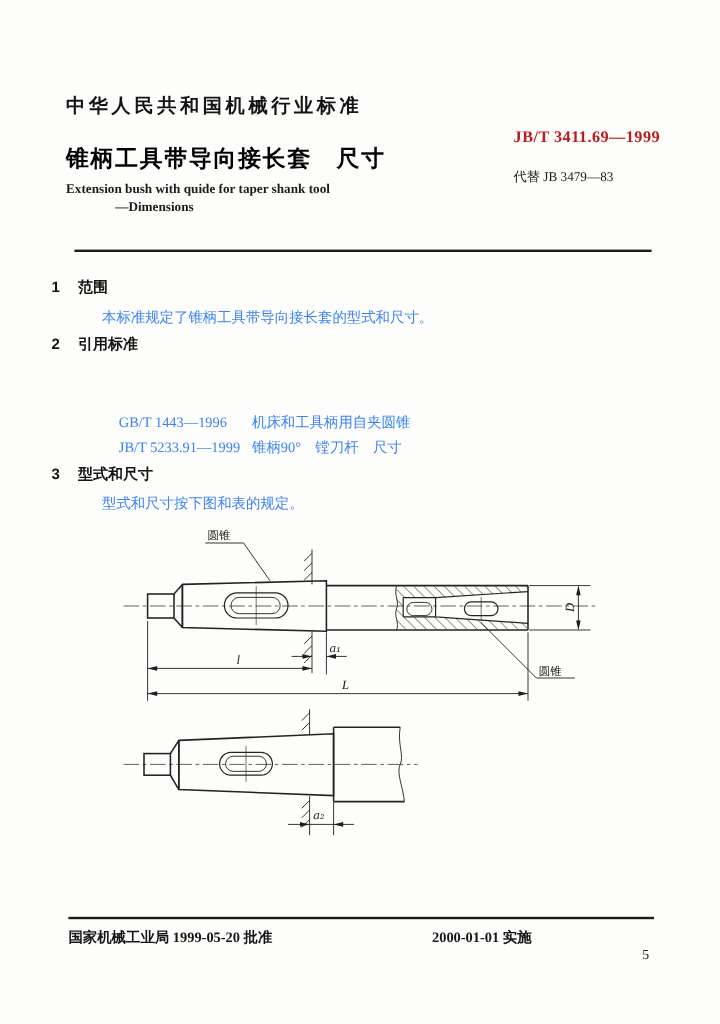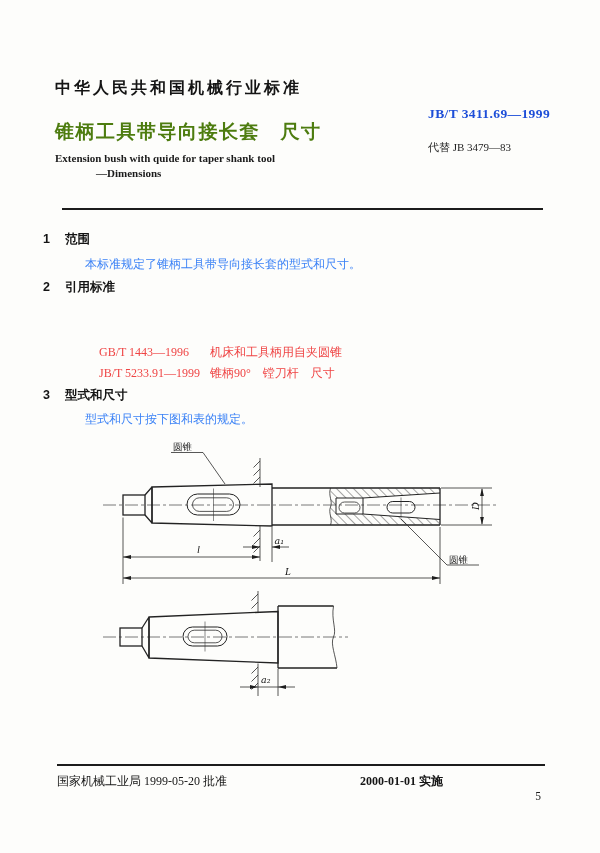--- a/index.html
+++ b/index.html
@@ -5,49 +5,49 @@
   html,body{margin:0;padding:0;background:#e8e8e6;}
   .page{
     position:relative;width:600px;height:853px;margin:0 auto;
     background:#fdfdfb;overflow:hidden;
     font-family:"Liberation Serif","DejaVu Serif",serif;color:#1b1b1b;
   }
   .abs{position:absolute;margin:0;}
   
   .hdr-center{left:55px;width:370px;text-align:left;}
   .std-type{top:78px;font:bold 16px "Liberation Sans","DejaVu Sans",sans-serif;letter-spacing:3px;color:#141414;}
-  .std-no{left:428px;top:106px;font-weight:bold;font-size:13.5px;letter-spacing:0.4px;color:#1d4ed8;}
-  .title-cn{top:119px;font:bold 19px "Liberation Sans","DejaVu Sans",sans-serif;letter-spacing:1.5px;color:#4d7c0f;}
+  .std-no{left:428px;top:106px;font-weight:bold;font-size:13.5px;letter-spacing:0.4px;color:#b91c1c;}
+  .title-cn{top:119px;font:bold 19px "Liberation Sans","DejaVu Sans",sans-serif;letter-spacing:1.5px;color:#000000;}
   .supersedes{left:428px;top:140px;font-size:11px;color:#1e1e1e;}
   .title-en1{top:152px;font-weight:bold;font-size:11px;}
   .title-en2{top:167px;font-weight:bold;font-size:11px;transform:translateX(41px);}
   .rule{background:#1c1c1c;height:2px;}
   .rule-top{left:62px;top:208px;width:481px;}
   .rule-bottom{left:57px;top:764px;width:488px;height:1.8px;}
   
   .sec-h{left:43px;font:bold 12.5px "Liberation Sans","DejaVu Sans",sans-serif;color:#141414;}
   .sec-num{display:inline-block;width:22px;}
   .bp{left:61px;width:489px;font-size:12px;line-height:20.5px;text-align:justify;color:#3b82f6;}
   .indent{text-indent:2em;}
-  .ref{left:82px;font-size:12px;color:#ef4444;padding-left:17px;}
+  .ref{left:82px;font-size:12px;color:#3b82f6;padding-left:17px;}
   .ref-code{display:inline-block;width:108px;}
   
   .fig{left:95px;top:436px;width:410px;height:285px;}
   .ol{stroke:#232323;stroke-width:1.3;fill:none;stroke-linejoin:miter;}
   .ol2{stroke:#232323;stroke-width:1;fill:none;}
   .thin{stroke:#2c2c2c;stroke-width:0.8;fill:none;}
   .hair{stroke:#2c2c2c;stroke-width:0.55;fill:none;}
   .cl{stroke:#333;stroke-width:0.65;fill:none;stroke-dasharray:13 3 3 3;}
   .arr{fill:#1e1e1e;stroke:none;}
   .hatchfill{fill:url(#hatch);stroke:none;}
   text.cn{font:9.5px "Liberation Serif","DejaVu Serif",serif;fill:#161616;}
   text.dim{font:italic 10.5px "Liberation Serif","DejaVu Serif",serif;fill:#161616;}
   text.dimsub{font:italic 9.5px "DejaVu Serif",serif;fill:#161616;}
   
-  .foot-left{left:57px;top:773px;font-weight:normal;font-size:12px;color:#161616;}
+  .foot-left{left:57px;top:773px;font-weight:bold;font-size:12px;color:#161616;}
   .foot-right{left:360px;top:773px;width:185px;text-align:left;font-weight:bold;font-size:12px;color:#161616;}
   .page-no{left:528px;top:790px;width:20px;text-align:center;font-size:11.5px;}
 </style>
 </head>
 <body>
 
 <div class="page">
 
   <div class="abs hdr-center std-type">中华人民共和国机械行业标准</div>
   <div class="abs std-no">JB/T 3411.69—1999</div>

